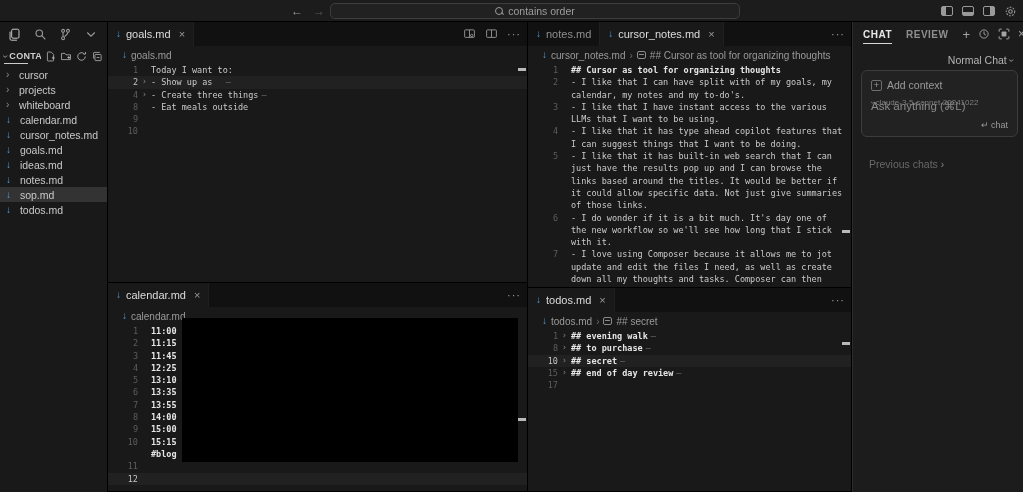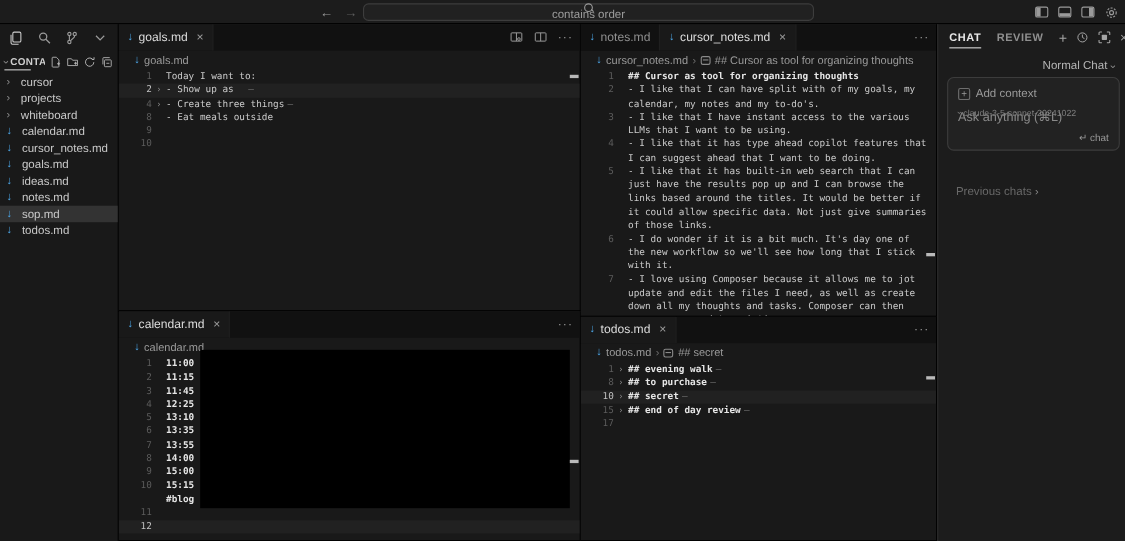--- a/index.html
+++ b/index.html
@@ -8,21 +8,21 @@
   .app { position:relative; width:1023px; height:492px; background:#191919; }
 
   
   .titlebar { position:absolute; left:0; top:0; width:1023px; height:22px; background:#1c1c1c;
               border-bottom:1px solid #000; display:flex; align-items:center; }
   .nav-arrows { position:absolute; left:291px; top:0; height:22px; display:flex; align-items:center; gap:10px;
                 color:#9a9a9a; font-size:12px; }
   .nav-arrows .fwd { color:#5d5d5d; }
   .searchpill { position:absolute; left:330px; top:3px; width:410px; height:16px; background:#212121;
                 border:1px solid #3d3d3d; border-radius:5px; display:flex; align-items:center; justify-content:center;
-                color:#9d9d9d; font-size:10.5px; gap:4px;flex-direction:column; }
+                color:#9d9d9d; font-size:10.5px; gap:4px; }
   .winicons { position:absolute; right:6px; top:0; height:22px; display:flex; align-items:center; gap:9px; }
   .sqico { width:12px; height:10px; border:1px solid #9a9a9a; border-radius:2px; position:relative; }
   .sqico.lft::before { content:""; position:absolute; left:0; top:0; bottom:0; width:4px; background:#9a9a9a; }
   .sqico.btm::before { content:""; position:absolute; left:0; right:0; bottom:0; height:3px; background:#9a9a9a; }
   .sqico.rgt::before { content:""; position:absolute; right:0; top:0; bottom:0; width:4px; background:#9a9a9a; }
 
   
   .mag { width:9px; height:9px; position:relative; display:inline-block; }
   .mag::before { content:""; position:absolute; left:0; top:0; width:6px; height:6px; border:1.2px solid #9a9a9a; border-radius:50%; }
   .mag::after { content:""; position:absolute; left:6px; top:6px; width:3px; height:1.2px; background:#9a9a9a; transform:rotate(45deg); }
@@ -90,21 +90,21 @@
   .mode { text-align:right; padding:8px 10px 0 0; color:#b5b5b5; font-size:10.5px; }
   .card { position:absolute; left:8px; right:5px; top:48px; height:67px; background:#222222;
           border:1px solid #3c3c3c; border-radius:6px; padding:8px 9px; }
   .addctx { display:flex; align-items:center; gap:5px; color:#9a9a9a; font-size:10.5px; }
   .plusbox { width:11px; height:11px; border:1px solid #6e6e6e; border-radius:2px; display:flex; align-items:center;
              justify-content:center; font-size:9px; color:#9a9a9a; }
   .ask { margin-top:8px; color:#8a8a8a; font-size:11.5px; }
   .cardfoot { position:absolute; left:9px; right:9px; bottom:6px; display:flex; align-items:center; }
   .model { color:#7f7f7f; font-size:8px; display:flex; align-items:center; gap:2px; }
   .send { margin-left:auto; color:#9a9a9a; font-size:9px;margin-top:46px; }
-  .prev { position:absolute; left:16px; top:146px; color:#686868; font-size:10.5px; }
+  .prev { position:absolute; left:16px; top:136px; color:#686868; font-size:10.5px; }
 </style>
 </head>
 <body>
 
 <div class="app">
 
   <div class="titlebar">
     <div class="nav-arrows">
       <span>←</span>
       <span class="fwd">→</span>
@@ -354,21 +354,21 @@
           <span class="symico"></span>
           <span>## Cursor as tool for organizing thoughts</span>
         </div>
       <div class="code">
           <div class="crow"><span class="ln">1</span><span class="fc"></span><span class="ct b">## Cursor as tool for organizing thoughts</span></div>
           <div class="crow"><span class="ln">2</span><span class="fc"></span><span class="ct">- I like that I can have split with of my goals, my</span></div>
           <div class="crow"><span class="ln"></span><span class="fc"></span><span class="ct">calendar, my notes and my to-do's.</span></div>
           <div class="crow"><span class="ln">3</span><span class="fc"></span><span class="ct">- I like that I have instant access to the various</span></div>
           <div class="crow"><span class="ln"></span><span class="fc"></span><span class="ct">LLMs that I want to be using.</span></div>
           <div class="crow"><span class="ln">4</span><span class="fc"></span><span class="ct">- I like that it has type ahead copilot features that</span></div>
-          <div class="crow"><span class="ln"></span><span class="fc"></span><span class="ct">I can suggest ahead that I want to be doing.</span></div>
+          <div class="crow"><span class="ln"></span><span class="fc"></span><span class="ct">I can suggest things that I want to be doing.</span></div>
           <div class="crow"><span class="ln">5</span><span class="fc"></span><span class="ct">- I like that it has built-in web search that I can</span></div>
           <div class="crow"><span class="ln"></span><span class="fc"></span><span class="ct">just have the results pop up and I can browse the</span></div>
           <div class="crow"><span class="ln"></span><span class="fc"></span><span class="ct">links based around the titles. It would be better if</span></div>
           <div class="crow"><span class="ln"></span><span class="fc"></span><span class="ct">it could allow specific data. Not just give summaries</span></div>
           <div class="crow"><span class="ln"></span><span class="fc"></span><span class="ct">of those links.</span></div>
           <div class="crow"><span class="ln">6</span><span class="fc"></span><span class="ct">- I do wonder if it is a bit much. It's day one of</span></div>
           <div class="crow"><span class="ln"></span><span class="fc"></span><span class="ct">the new workflow so we'll see how long that I stick</span></div>
           <div class="crow"><span class="ln"></span><span class="fc"></span><span class="ct">with it.</span></div>
           <div class="crow"><span class="ln">7</span><span class="fc"></span><span class="ct">- I love using Composer because it allows me to jot</span></div>
           <div class="crow"><span class="ln"></span><span class="fc"></span><span class="ct">update and edit the files I need, as well as create</span></div>

